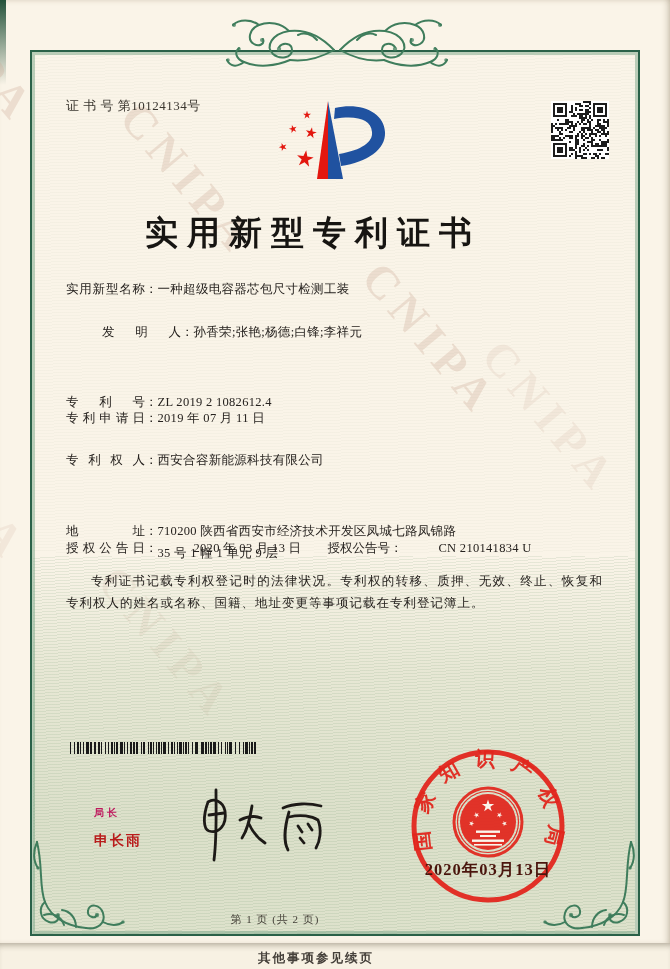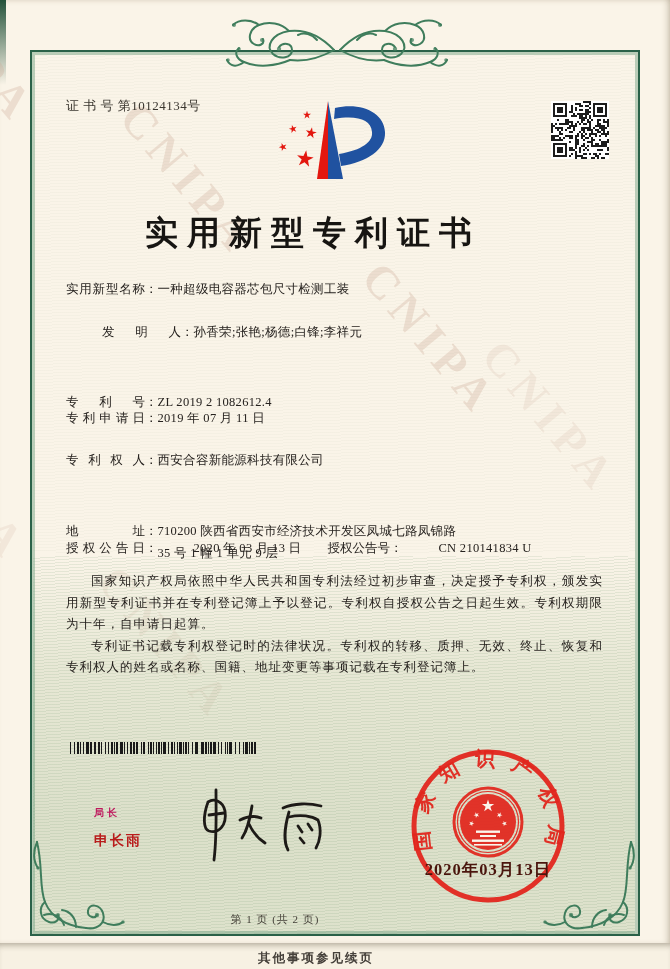--- a/index.html
+++ b/index.html
@@ -474,21 +474,20 @@
       <span class="flabel">专利权人</span><span class="fcolon">：</span><span class="fvalue">西安合容新能源科技有限公司</span>
     </div>
     <div class="frow" style="top:521px;">
       <span class="flabel">地址</span><span class="fcolon">：</span><span class="fvalue">710200 陕西省西安市经济技术开发区凤城七路凤锦路 35 号 1 幢 1 单元 9 层</span>
     </div>
     <div class="frow" style="top:538px;">
       <span class="flabel">授权公告日</span><span class="fcolon">：</span><span class="fvalue-inline">2020 年 03 月 13 日</span><span class="flabel2">授权公告号</span><span class="fcolon">：</span><span class="fvalue-inline">CN 210141834 U</span>
     </div>
 
     <div class="paras">
-      <p>国家知识产权局依照中华人民共和国专利法经过初步审查，决定授予专利权，颁发实用新型专利证书并在专利登记簿上予以登记。专利权自授权公告之日起生效。专利权期限为十年，自申请日起算。</p>
       <p>专利证书记载专利权登记时的法律状况。专利权的转移、质押、无效、终止、恢复和专利权人的姓名或名称、国籍、地址变更等事项记载在专利登记簿上。</p>
     </div>
 
     <svg style="position:absolute;left:70px;top:742px;" width="188" height="12" viewBox="0 0 188 12">
       <g class="bc-bars" fill="#1a1a1a">
           <rect x="0" y="0" width="1" height="12"></rect>
           <rect x="4" y="0" width="1" height="12"></rect>
           <rect x="7" y="0" width="2" height="12"></rect>
           <rect x="10" y="0" width="1" height="12"></rect>
           <rect x="13" y="0" width="1" height="12"></rect>

